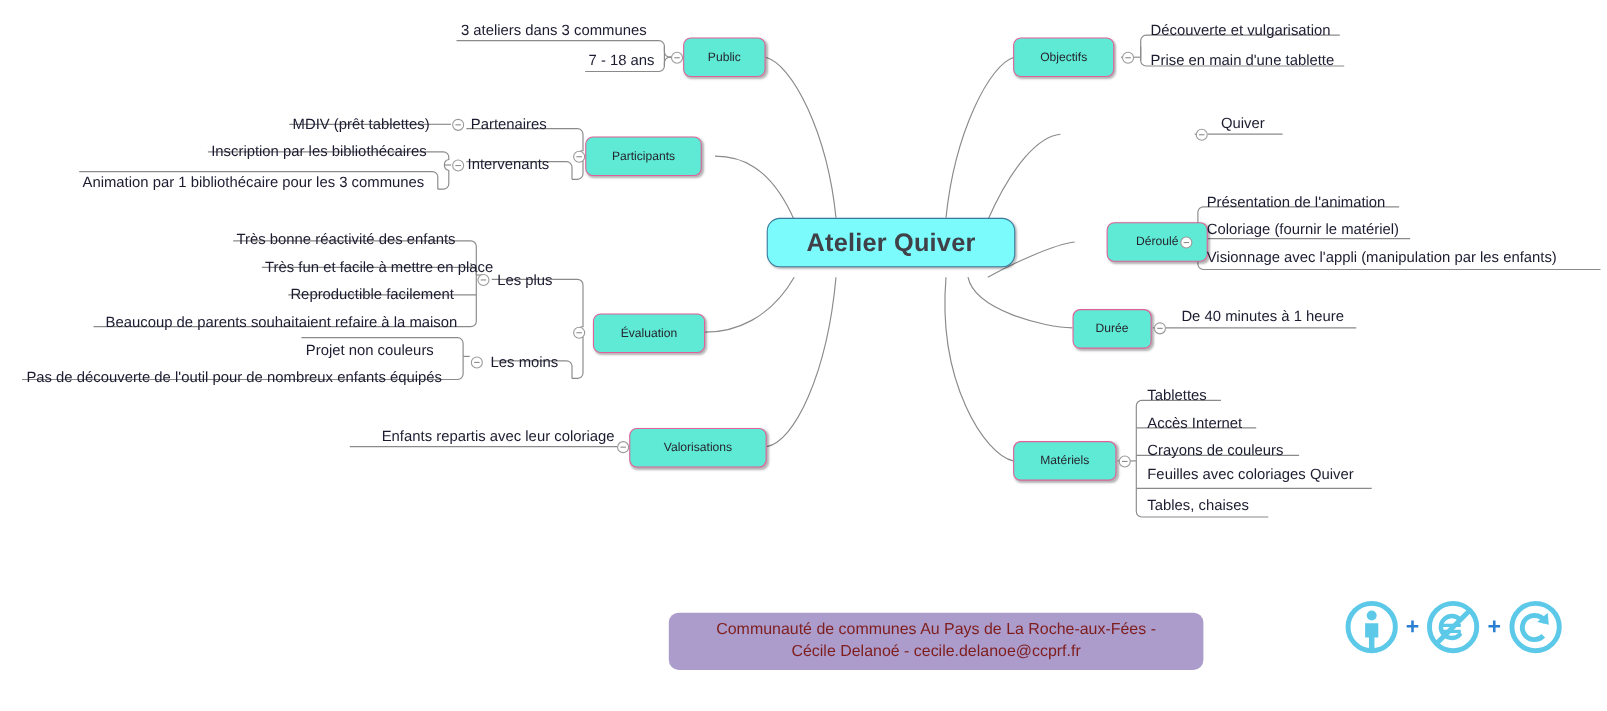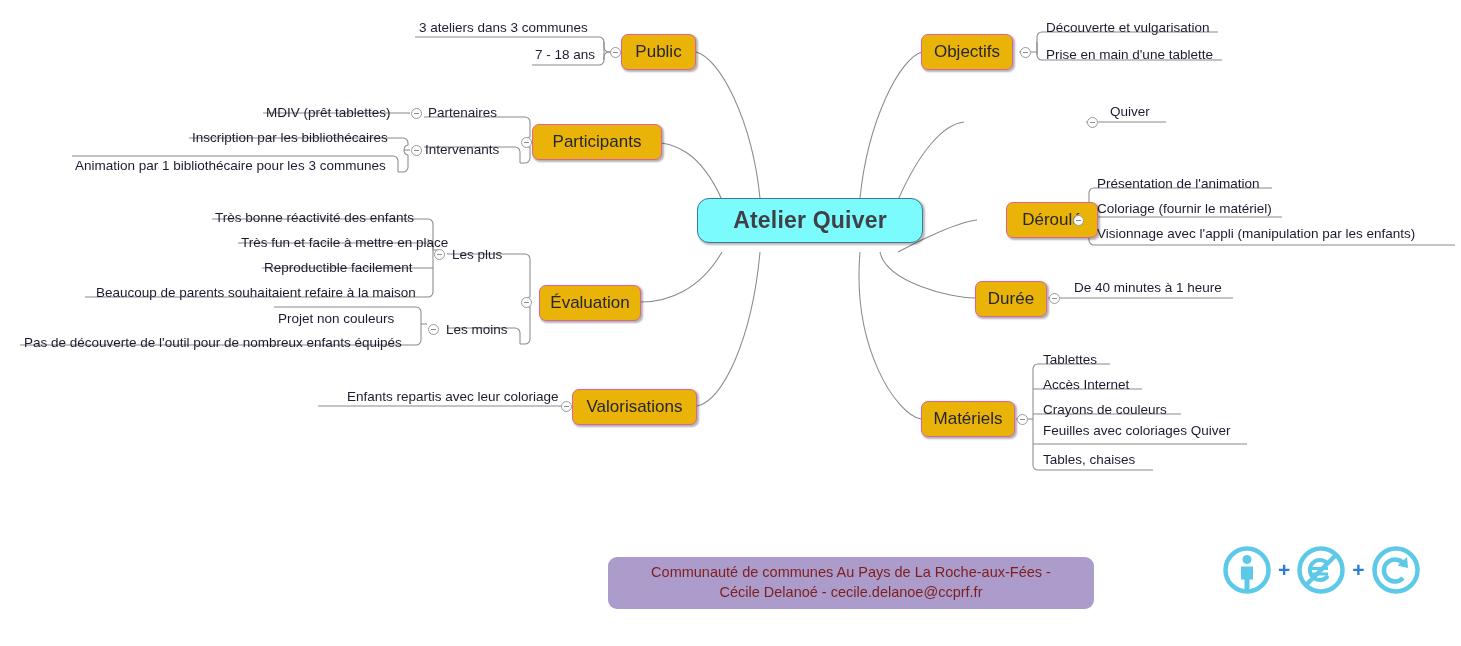--- a/index.html
+++ b/index.html
@@ -41,24 +41,24 @@
     background: #7bfbfb;
     border: 1.6px solid #3a7a9e;
     border-radius: 12px;
     font-size: 23px;
     font-weight: bold;
     color: #404048;
     letter-spacing: .2px;
     box-shadow: 1.5px 1.5px 2px rgba(0,0,0,.28);
   }
   .branch-node {
-    background: #eab308;
+    background: #5eead4;
     border: 1.3px solid #e0609a;
     border-radius: 7px;
-    font-size: 17px;
+    font-size: 11px;
     color: #262630;
     box-shadow: 1.5px 1.5px 2px rgba(0,0,0,.3);
   }
   
   .leaf {
     position: absolute;
     font-size: 13.5px;
     color: #1c1c30;
     white-space: nowrap;
     line-height: 1;
@@ -239,21 +239,21 @@
 
   <div class="node center-node" style="left:697px; top:198px; width:226px; height:45px;">
     <span>Atelier Quiver</span>
   </div>
 
   <div class="node branch-node" style="left:621px; top:34px; width:75px; height:36px;">
     <span>Public</span>
   </div>
   <div class="toggle" style="left:610px; top:47px;"></div>
 
-  <div class="node branch-node" style="left:532px; top:124px; width:130px; height:36px;">
+  <div class="node branch-node" style="left:532px; top:124px; width:106px; height:36px;">
     <span>Participants</span>
   </div>
   <div class="toggle" style="left:521px; top:137px;"></div>
 
   <div class="node branch-node" style="left:539px; top:285px; width:102px; height:36px;">
     <span>Évaluation</span>
   </div>
   <div class="toggle" style="left:521px; top:297px;"></div>
 
   <div class="node branch-node" style="left:572px; top:389px; width:125px; height:36px;">

